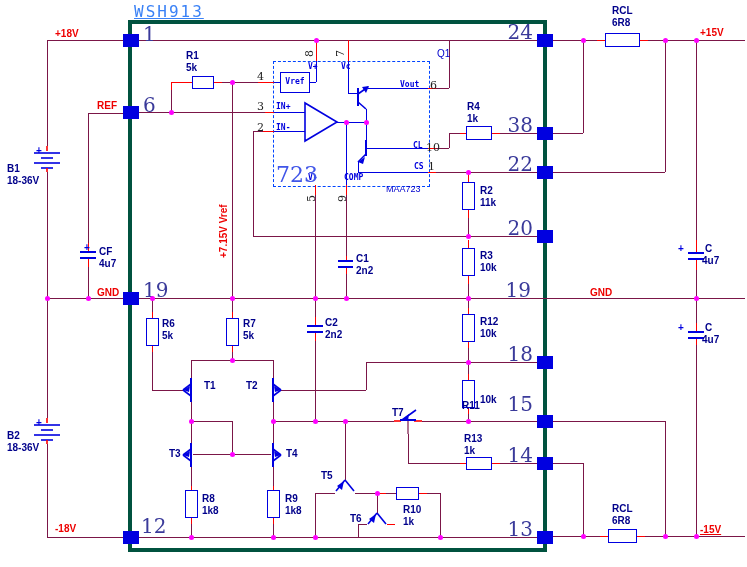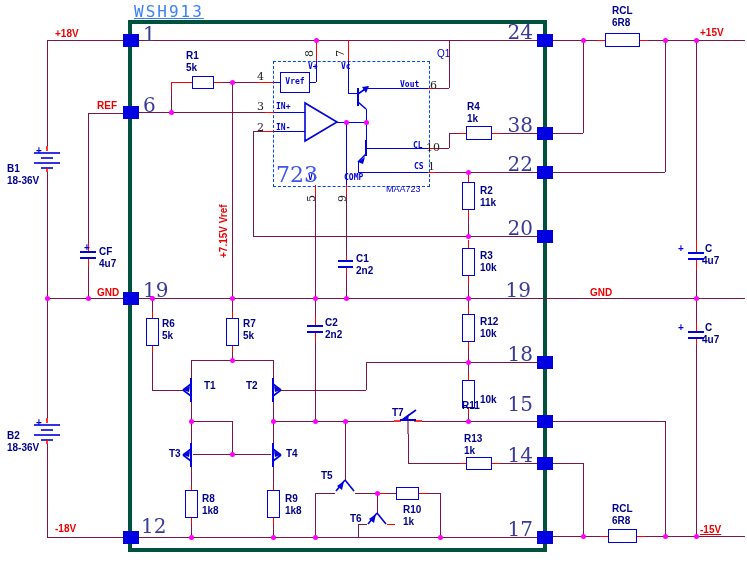--- a/index.html
+++ b/index.html
@@ -311,21 +311,21 @@
     <div class="pn" style="left: 143px; top: 278px;">19</div>
     <div class="pn" style="left: 141px; top: 514px;">12</div>
     <div class="pnr" style="left: 505px; top: 20px;">24</div>
     <div class="pnr" style="left: 505px; top: 113px;">38</div>
     <div class="pnr" style="left: 505px; top: 152px;">22</div>
     <div class="pnr" style="left: 505px; top: 216px;">20</div>
     <div class="pnr" style="left: 503px; top: 278px;">19</div>
     <div class="pnr" style="left: 505px; top: 342px;">18</div>
     <div class="pnr" style="left: 505px; top: 392px;">15</div>
     <div class="pnr" style="left: 505px; top: 443px;">14</div>
-    <div class="pnr" style="left: 505px; top: 517px;">17</div>
+    <div class="pnr" style="left: 505px; top: 517px;">13</div>
     <div class="lr" style="left: 55px; top: 28px;">+18V</div>
     <div class="lr" style="left: 97px; top: 100px;">REF</div>
     <div class="lr" style="left: 97px; top: 287px;">GND</div>
     <div class="lr" style="left: 55px; top: 523px;">-18V</div>
     <div class="lr" style="left: 700px; top: 27px;">+15V</div>
     <div class="lr" style="left: 590px; top: 287px;">GND</div>
     <div class="lr" style="left: 700px; top: 524px; text-decoration: underline;">-15V</div>
     <div class="lrv" style="left: 218px; top: 258px;">+7.15V Vref</div>
     <div class="lc" style="left: 186px; top: 50px;">R1</div>
     <div class="lc" style="left: 186px; top: 62px;">5k</div>

